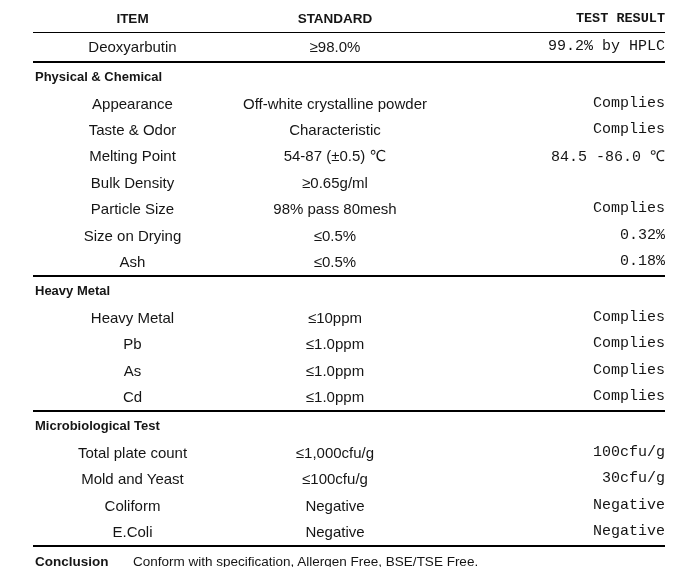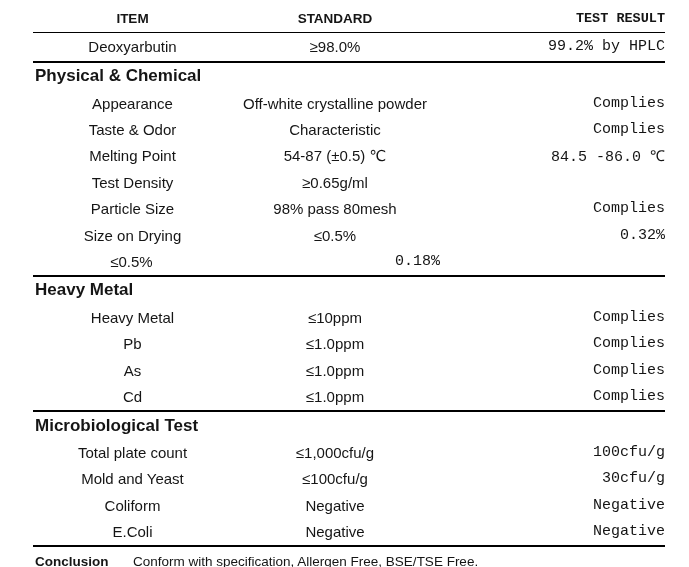--- a/index.html
+++ b/index.html
@@ -39,21 +39,21 @@
   .assay-row {
     height: 29.5px;
     border-bottom: 2px solid #000;
   }
   .section { border-bottom: 2px solid #000; }
   .section-title {
     height: 27.5px;
     display: flex;
     align-items: center;
     font-weight: bold;
-    font-size: 17px;
+    font-size: 13px;
     padding-left: 2px;
   }
   .conclusion-row {
     height: 25px;
     display: flex;
     align-items: center;
     font-size: 13.5px;
     padding-left: 2px;
     margin-top: 2px;
   }
@@ -93,34 +93,35 @@
       <div class="cell item">Taste &amp; Odor</div>
       <div class="cell std">Characteristic</div>
       <div class="cell res">Complies</div>
     </div>
     <div class="row">
       <div class="cell item">Melting Point</div>
       <div class="cell std">54-87 (±0.5) ℃</div>
       <div class="cell res">84.5 -86.0 ℃</div>
     </div>
     <div class="row">
-      <div class="cell item">Test Density</div>
+      <div class="cell item">Bulk Density</div>
       <div class="cell std">≥0.65g/ml</div>
     </div>
     <div class="row">
       <div class="cell item">Particle Size</div>
       <div class="cell std">98% pass 80mesh</div>
       <div class="cell res">Complies</div>
     </div>
     <div class="row">
       <div class="cell item">Size on Drying</div>
       <div class="cell std">≤0.5%</div>
       <div class="cell res">0.32%</div>
     </div>
     <div class="row">
+      <div class="cell item">Ash</div>
       <div class="cell std">≤0.5%</div>
       <div class="cell res">0.18%</div>
     </div>
   </div>
 
   <div class="section">
     <div class="section-title">Heavy Metal</div>
 
     <div class="row">
       <div class="cell item">Heavy Metal</div>

